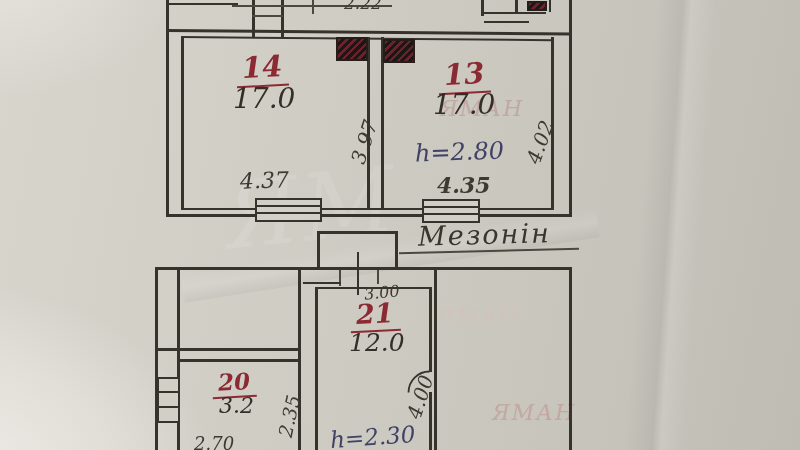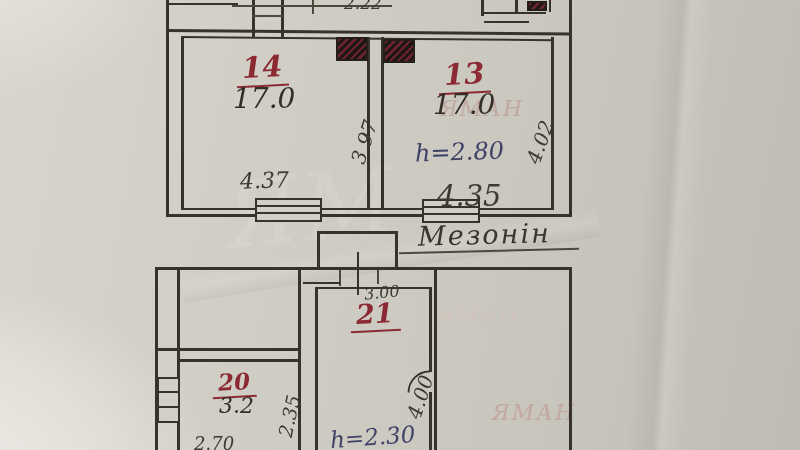--- a/index.html
+++ b/index.html
@@ -80,21 +80,21 @@
   </div>
   <div class="txt" style="left:233px;top:82px;font-size:28px;">17.0</div>
   <div class="txt dim" style="left:240px;top:168px;font-size:22px;transform:rotate(-2deg);">4.37</div>
   <div class="txt dim" style="left:342px;top:130px;font-size:20px;transform:rotate(-72deg);">3.97</div>
 
   <div class="txt" style="left:438px;top:57px;font-size:29px;transform:rotate(-3deg);">
     <span class="room-no">13</span>
   </div>
   <div class="txt" style="left:433px;top:88px;font-size:28px;">17.0</div>
   <div class="txt blue" style="left:415px;top:138px;font-size:24px;transform:rotate(-2deg);">h=2.80</div>
-  <div class="txt dim" style="left:437px;top:179px;font-size:29px;">4.35</div>
+  <div class="txt dim" style="left:437px;top:172px;font-size:22px;font-weight:bold;">4.35</div>
   <div class="txt dim" style="left:518px;top:130px;font-size:20px;transform:rotate(-70deg);">4.02</div>
 
   <div class="txt" style="left:418px;top:219px;font-size:27px;letter-spacing:2px;color:#3a352d;transform:rotate(-1.5deg);">Мезонін</div>
   <div class="lnt" style="left:399px;top:250px;width:180px;height:2px;transform:rotate(-1.5deg);"></div>
 
   <div class="ln" style="left:317px;top:231px;width:2.5px;height:38px;"></div>
   <div class="ln" style="left:317px;top:231px;width:80px;height:2.5px;"></div>
   <div class="ln" style="left:395px;top:231px;width:2.5px;height:38px;"></div>
   <div class="ln" style="left:357px;top:252px;width:2px;height:43px;"></div>
   <div class="lnt" style="left:339px;top:268px;width:2px;height:18px;"></div>
@@ -122,20 +122,21 @@
   </svg>
 
   <div class="win" style="left:157px;top:377px;width:23px;height:46px;"></div>
   <div class="ln" style="left:159px;top:391px;width:19px;height:1.8px;"></div>
   <div class="ln" style="left:159px;top:406px;width:19px;height:1.8px;"></div>
 
   <div class="txt dim" style="left:364px;top:283px;font-size:16px;transform:rotate(-6deg);">3.00</div>
   <div class="txt" style="left:350px;top:298px;font-size:27px;transform:rotate(-3deg);">
     <span class="room-no">21</span>
   </div>
+  <div class="txt" style="left:349px;top:328px;font-size:25px;">12.0</div>
   <div class="txt blue" style="left:330px;top:424px;font-size:23px;transform:rotate(-4deg);">h=2.30</div>
   <div class="txt dim" style="left:398px;top:385px;font-size:20px;transform:rotate(-72deg);">4.00</div>
 
   <div class="txt" style="left:212px;top:368px;font-size:23px;transform:rotate(-3deg);">
     <span class="room-no">20</span>
   </div>
   <div class="txt" style="left:219px;top:393px;font-size:22px;">3.2</div>
   <div class="txt dim" style="left:194px;top:433px;font-size:18px;">2.70</div>
   <div class="txt dim" style="left:268px;top:405px;font-size:19px;transform:rotate(-78deg);">2.35</div>
 

